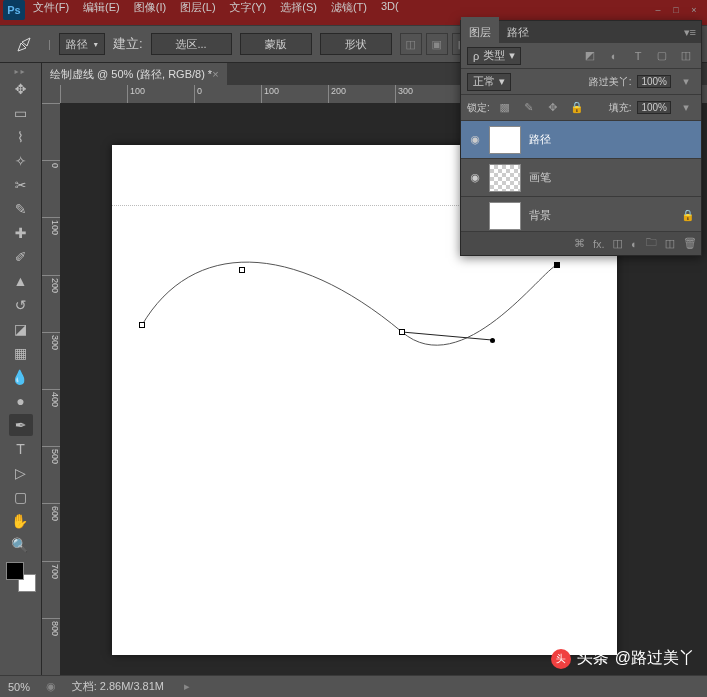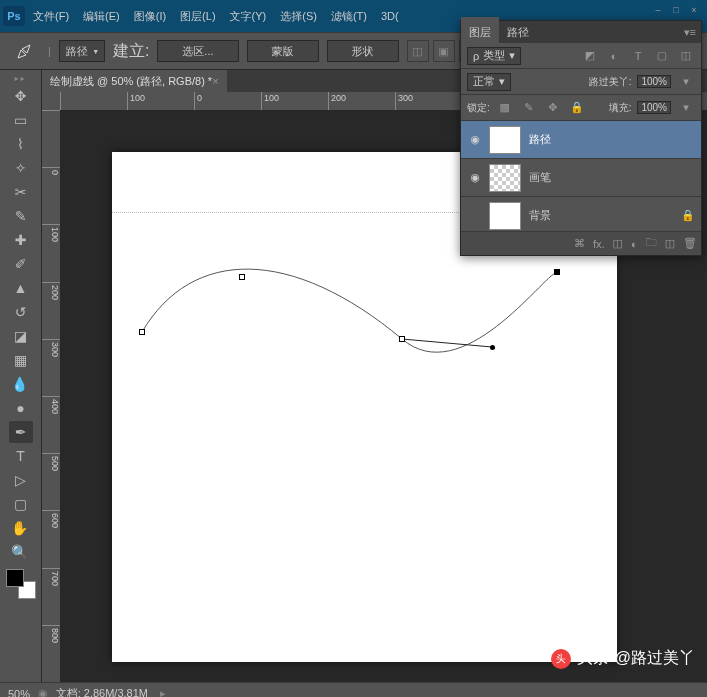--- a/index.html
+++ b/index.html
@@ -1,26 +1,26 @@
 <!DOCTYPE html>
 <html><head>
 <meta charset="utf-8">
 <style>
 *{margin:0;padding:0;box-sizing:border-box;font-family:"Microsoft YaHei",sans-serif;user-select:none}
 body{width:707px;height:697px;background:#535353;color:#ccc;font-size:11px;overflow:hidden;position:relative}
-.menubar{height:25px;background:#0c4a6e;display:flex;align-items:center;padding:16px 3px}
+.menubar{height:25px;background:#7f1d1d;display:flex;padding:0 3px}
 .ps-logo{width:22px;height:20px;background:#0a3c60;color:#5db3ed;display:flex;align-items:center;justify-content:center;font-weight:bold;font-size:11px;border-radius:2px;margin-right:8px}
 .menubar span.menu-item{margin-right:14px;cursor:default}
 .win-ctrl{position:absolute;right:4px;top:4px;display:flex;gap:0}
 .win-ctrl div{width:18px;height:12px;display:flex;align-items:center;justify-content:center;color:#999;font-size:9px}
 .optionsbar{height:38px;background:#535353;border-top:1px solid #3a3a3a;border-bottom:1px solid #282828;display:flex;align-items:center;padding:0 10px;gap:8px}
 .tool-ico{width:30px;height:22px;display:flex;align-items:center;justify-content:center}
 .dropdown{height:22px;background:#444;border:1px solid #282828;display:flex;align-items:center;padding:0 6px;font-size:11px;gap:6px}
 .dropdown .arrow{font-size:8px}
-.opt-label{font-size:16px}
+.opt-label{font-size:13px}
 .opt-btn{height:22px;background:#444;border:1px solid #282828;padding:0 24px;display:flex;align-items:center;font-size:11px}
 .ico-row{display:flex;gap:4px}
 .ico-sq{width:22px;height:22px;border:1px solid #3a3a3a;display:flex;align-items:center;justify-content:center;color:#888}
 .workspace{display:flex;height:612px}
 .toolbox{width:42px;background:#535353;border-right:1px solid #282828;display:flex;flex-direction:column;align-items:center;padding-top:4px}
 .tb-grip{width:36px;height:10px;color:#888;font-size:8px;text-align:center;letter-spacing:2px}
 .tb-tool{width:24px;height:22px;margin:1px 0;display:flex;align-items:center;justify-content:center;color:#bbb;font-size:14px;border-radius:2px}
 .tb-tool.sel{background:#3a3a3a}
 .tb-colors{width:30px;height:30px;position:relative;margin-top:5px}
 .tb-fg{width:18px;height:18px;background:#000;border:1px solid #888;position:absolute;top:0;left:0}
@@ -34,21 +34,21 @@
 .ruler-h div{width:67px;height:18px;border-left:1px solid #888;font-size:9px;color:#ccc;padding-left:2px;padding-top:1px}
 .ruler-v{position:absolute;top:18px;left:0;width:18px;bottom:0;background:#535353;display:flex;flex-direction:column;overflow:hidden}
 .ruler-v div{height:67px;border-top:1px solid #888;font-size:9px;color:#ccc;padding-top:2px;writing-mode:vertical-rl;text-align:left}
 .ruler-c{position:absolute;top:0;left:0;width:18px;height:18px;background:#535353}
 .canvas{position:absolute;top:60px;left:70px;width:505px;height:510px;background:#fff;box-shadow:0 0 8px rgba(0,0,0,.6)}
 .guide-h{position:absolute;top:60px;left:0;right:0;border-top:1px dotted #bbb}
 svg.path{position:absolute;top:0;left:0;width:100%;height:100%;pointer-events:none}
 .anchor{width:6px;height:6px;border:1px solid #000;background:#fff;position:absolute}
 .anchor.fill{background:#000}
 .handle-pt{width:5px;height:5px;border-radius:50%;background:#000;position:absolute}
-.statusbar{height:22px;background:#535353;display:flex;align-items:center;padding:0 8px;gap:8px;font-size:11px;border-top:1px solid #3a3a3a}
+.statusbar{height:22px;background:#535353;display:flex;align-items:center;padding:0 8px;gap:16px;font-size:11px;border-top:1px solid #3a3a3a}
 .statusbar .sep{color:#888}
 .layers-panel{position:absolute;top:20px;right:5px;width:242px;background:#535353;border:1px solid #282828;box-shadow:0 2px 10px rgba(0,0,0,.5)}
 .panel-tabs{height:22px;background:#3a3a3a;display:flex;align-items:center}
 .panel-tab{padding:15px 8px;height:22px;display:flex;align-items:center;font-size:11px}
 .panel-tab.active{background:#535353}
 .panel-menu{margin-left:auto;width:22px;text-align:center;color:#999}
 .panel-row{height:26px;display:flex;align-items:center;padding:0 6px;gap:6px;border-bottom:1px solid #3a3a3a}
 .panel-row .dd{height:18px;background:#444;border:1px solid #282828;padding:0 5px;display:flex;align-items:center;font-size:11px;gap:4px}
 .panel-row .lbl{font-size:10px}
 .panel-row .val{font-size:10px;background:#444;padding:0 3px;border:1px solid #282828}

